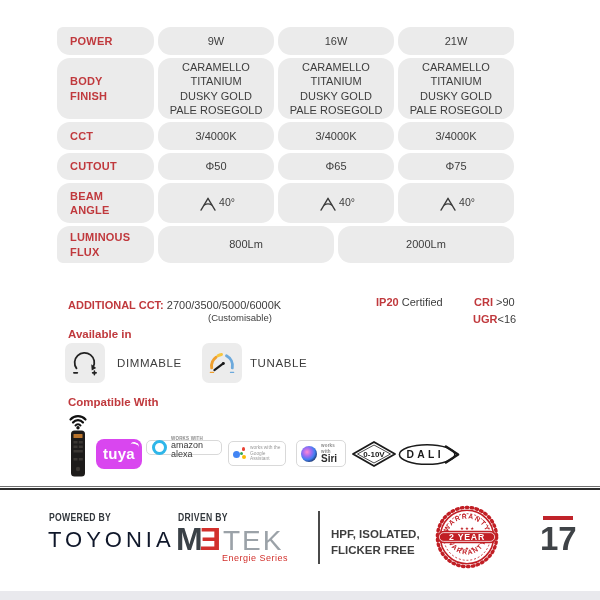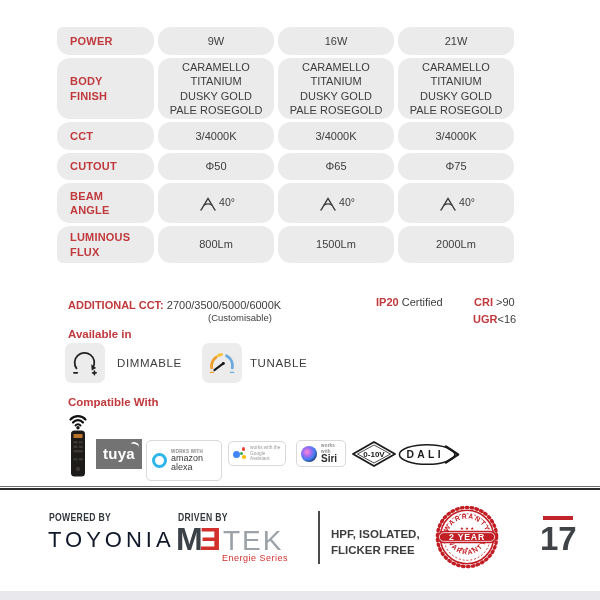--- a/index.html
+++ b/index.html
@@ -39,26 +39,26 @@
   .lab{font-weight:bold;color:#c0393d;padding-left:44px;}
   
   .avail-head{position:absolute;left:68px;top:328px;font-size:11.5px;font-weight:bold;color:#c0393d;}
   .feat-icon{position:absolute;width:40px;height:40px;background:#ececec;border-radius:7px;
              display:flex;align-items:center;justify-content:center;}
   .feat-label{position:absolute;font-size:11.5px;color:#3d3d3d;letter-spacing:.6px;top:357px;}
   
   .compat-head{position:absolute;left:68px;top:396px;font-size:11.5px;font-weight:bold;color:#c0393d;}
   .badge{position:absolute;background:#fff;border:1px solid #d9d9d9;border-radius:5px;
          display:flex;align-items:center;box-sizing:border-box;}
-  .tuya{position:absolute;left:96px;top:439px;width:46px;height:30px;background:#737373;border-radius:0;
+  .tuya{position:absolute;left:96px;top:439px;width:46px;height:30px;background:#d946ef;border-radius:8px;
         display:flex;align-items:center;justify-content:center;}
   .tuya-text{color:#fff;font-weight:bold;font-size:15px;letter-spacing:.3px;margin-top:-2px;}
   .tuya-swoosh{position:absolute;right:3px;top:3px;width:9px;height:6px;border-top:2px solid #fff;
                border-radius:50%;transform:rotate(18deg);}
-  .alexa{left:146px;top:440px;width:76px;height:41px;padding:0 5px;gap:4px;}
+  .alexa{left:146px;top:440px;width:76px;height:15px;padding:0 5px;gap:4px;}
   .alexa-circle{width:15px;height:15px;border-radius:50%;border:3.5px solid #2fb6e9;box-sizing:border-box;flex:none;}
   .b-small{font-size:4.5px;color:#8a8a8a;font-weight:bold;letter-spacing:.2px;line-height:1.2;}
   .alexa-name{font-size:9px;color:#3a3a3a;line-height:1;}
   .google{left:228px;top:441px;width:58px;height:25px;padding:0 4px;gap:4px;}
   .g-logo{position:relative;width:13px;height:13px;flex:none;}
   .g-dot{position:absolute;border-radius:50%;}
   .g-blue{width:7px;height:7px;background:#4285f4;left:0;top:4px;}
   .g-red{width:3.5px;height:3.5px;background:#ea4335;right:1px;top:0;}
   .g-yellow{width:4.5px;height:4.5px;background:#fbbc05;right:0;bottom:1px;}
   .g-green{width:3px;height:3px;background:#34a853;right:3px;top:5px;}
@@ -149,21 +149,20 @@
           <path d="M12 1.5 L4 15 M12 1.5 L20 15" stroke="#3a3a3a" stroke-width="1.5" stroke-linecap="round"></path>
           <path d="M7.8 9.2 Q12 6.4 16.2 9.2" stroke="#3a3a3a" stroke-width="1.4" fill="none" stroke-linecap="round"></path>
         </svg>
         <span class="beam-deg">40°</span>
       </div>
     </div>
     <div class="t-row r-flux">
       <div class="t-cell t-label">LUMINOUS
 FLUX</div>
       <div class="t-cell t-val">800Lm</div>
-      <div class="t-cell t-val">1500Lm</div>
       <div class="t-cell t-val">2000Lm</div>
     </div>
   </div>
 
   <div class="spec-line">
     <div class="addcct">
       <b class="red">ADDITIONAL CCT:</b>
       <span>2700/3500/5000/6000K</span>
     </div>
     <div class="customisable">(Customisable)</div>

